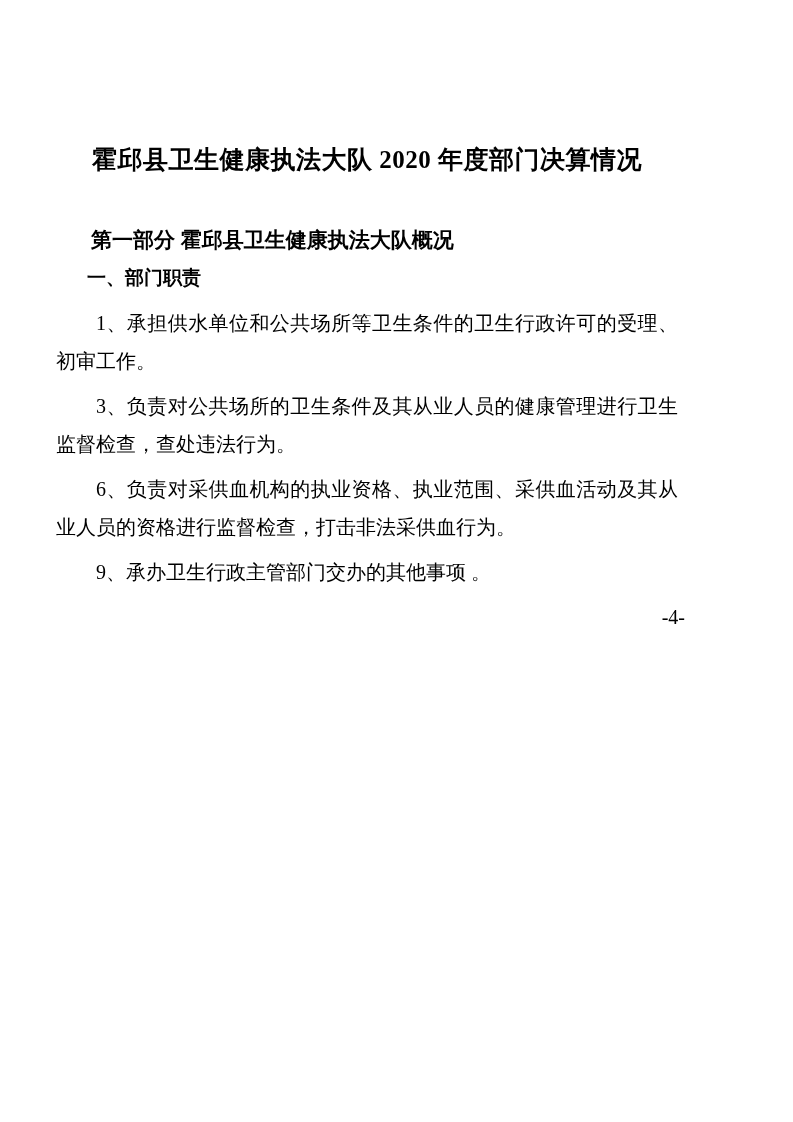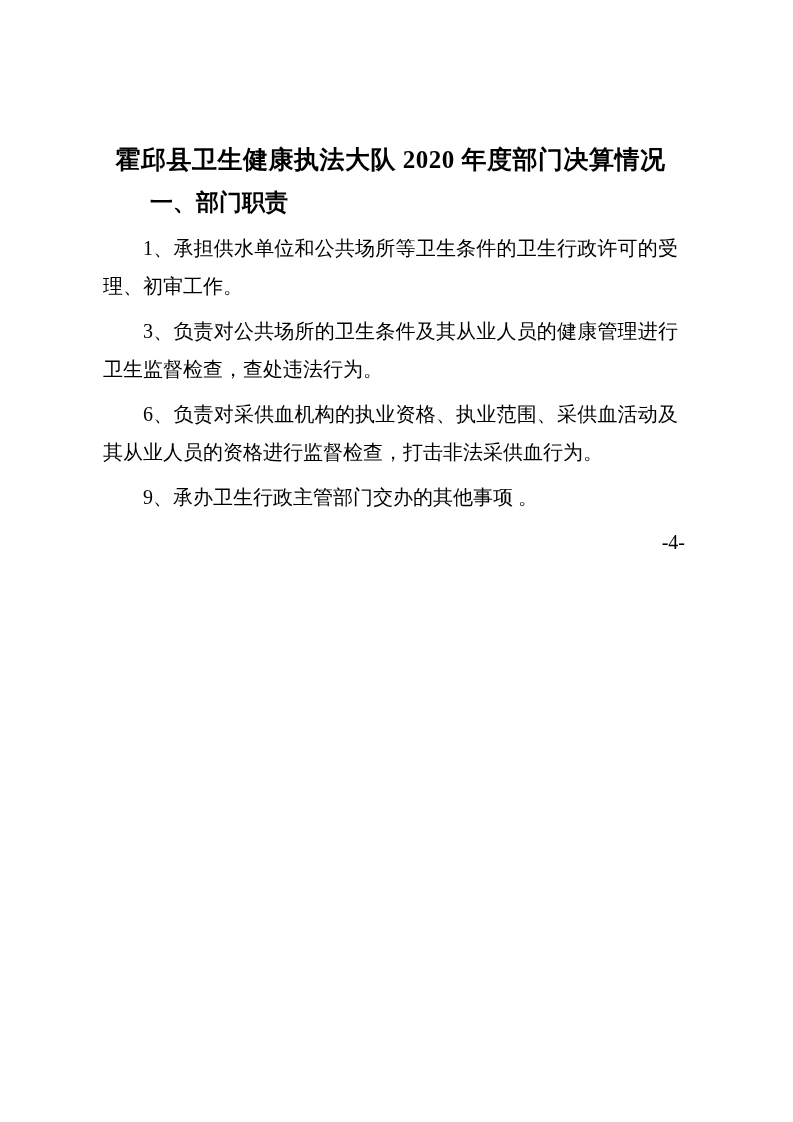--- a/index.html
+++ b/index.html
@@ -7,21 +7,21 @@
     padding: 0;
     background: #ffffff;
   }
   .page {
     position: relative;
     width: 793px;
     height: 1122px;
     background: #ffffff;
     color: #000000;
     box-sizing: border-box;
-    padding: 145px 108px 0 96px;
+    padding: 145px 108px 0 49px;
     overflow: hidden;
     font-family: "Liberation Serif", serif;
   }
   .doc-title {
     margin: 0;
     text-align: center;
     font-family: "Liberation Serif", serif;
     font-weight: bold;
     font-size: 25px;
     line-height: 30px;
@@ -31,24 +31,24 @@
   .part-heading {
     margin: 46px 0 0 0;
     font-family: "Liberation Sans", sans-serif;
     font-weight: bold;
     font-size: 21px;
     line-height: 38px;
     text-indent: 2em;
     white-space: nowrap;
   }
   .section-heading {
-    margin: 8px;
+    margin: 0;
     font-family: "Liberation Sans", sans-serif;
     font-weight: bold;
-    font-size: 23px;
+    font-size: 19px;
     line-height: 38px;
     text-indent: 2em;
     white-space: nowrap;
   }
   .body-paragraph {
     margin: 7px;
     font-family: "Liberation Serif", serif;
     font-size: 20px;
     line-height: 38px;
     text-indent: 2em;
@@ -63,20 +63,21 @@
     text-align: right;
   }
 </style>
 </head>
 <body>
 
 <div class="page">
 
   <h1 class="doc-title">霍邱县卫生健康执法大队 2020 年度部门决算情况</h1>
 
+  <h2 class="part-heading">第一部分 霍邱县卫生健康执法大队概况</h2>
 
   <h3 class="section-heading">一、部门职责</h3>
 
   <p class="body-paragraph">1、承担供水单位和公共场所等卫生条件的卫生行政许可的受理、初审工作。</p>
 
 
   <p class="body-paragraph">3、负责对公共场所的卫生条件及其从业人员的健康管理进行卫生监督检查，查处违法行为。</p>
 
 
 

